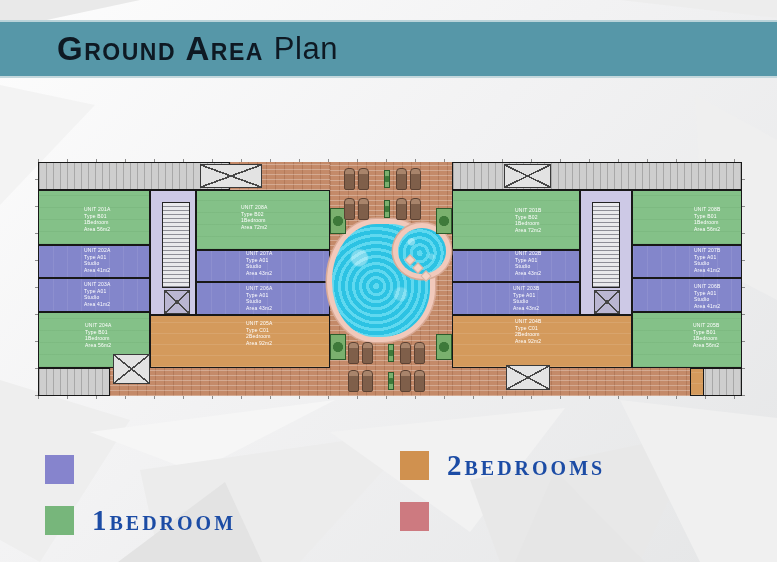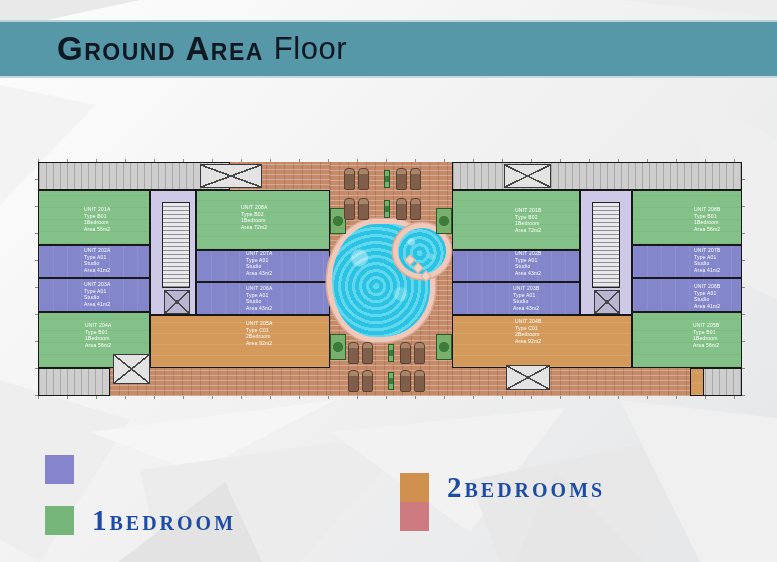--- a/index.html
+++ b/index.html
@@ -104,21 +104,21 @@
     <div class="facet" style="background: rgb(236, 236, 236); clip-path: polygon(140px 470px, 420px 430px, 300px 562px, 160px 562px);"></div>
     <div class="facet" style="background: rgb(242, 242, 242); clip-path: polygon(330px 432px, 565px 408px, 470px 532px);"></div>
     <div class="facet" style="background: rgb(232, 232, 232); clip-path: polygon(470px 480px, 700px 432px, 640px 562px, 500px 562px);"></div>
     <div class="facet" style="background: rgb(240, 240, 240); clip-path: polygon(620px 400px, 777px 418px, 777px 562px, 700px 562px);"></div>
     <div class="facet" style="background: rgb(227, 227, 227); clip-path: polygon(225px 482px, 262px 562px, 118px 562px);"></div>
     <div class="facet" style="background: rgb(230, 230, 230); clip-path: polygon(555px 470px, 645px 562px, 515px 562px);"></div>
   </div>
 
 <div class="titlebar">
   <span class="title-main">Ground Area</span>
-  <span class="title-suffix">Floor</span>
+  <span class="title-suffix">Plan</span>
 </div>
 
 <div class="plan">
   <div class="site"></div>
   <div class="tick h" style="left:0;top:-3px;width:704px;"></div>
   <div class="tick h" style="left:0;top:233px;width:704px;"></div>
   <div class="tick v" style="left:-3px;top:0;height:234px;"></div>
   <div class="tick v" style="left:703px;top:0;height:234px;"></div>
 
   <div class="blk gray" style="left:0;top:0;width:192px;height:28px;"></div>
@@ -265,19 +265,19 @@
 Area 56m2</div>
 </div>
 
 <div class="legend-item" style="left:45px;top:455px;">
   <span class="swatch" style="background:#8684cd;"></span>
 </div>
 <div class="legend-item" style="left:45px;top:506px;align-items:center;">
   <span class="swatch" style="background:#77b67b;"></span>
   <span class="legend-label">1bedroom</span>
 </div>
-<div class="legend-item" style="left:400px;top:473px;">
+<div class="legend-item" style="left:400px;top:451px;">
   <span class="swatch" style="background:#d0914f;"></span>
   <span class="legend-label">2bedrooms</span>
 </div>
 <div class="legend-item" style="left:400px;top:502px;">
   <span class="swatch" style="background:#cd7a80;"></span>
 </div>
 
 </body></html>

